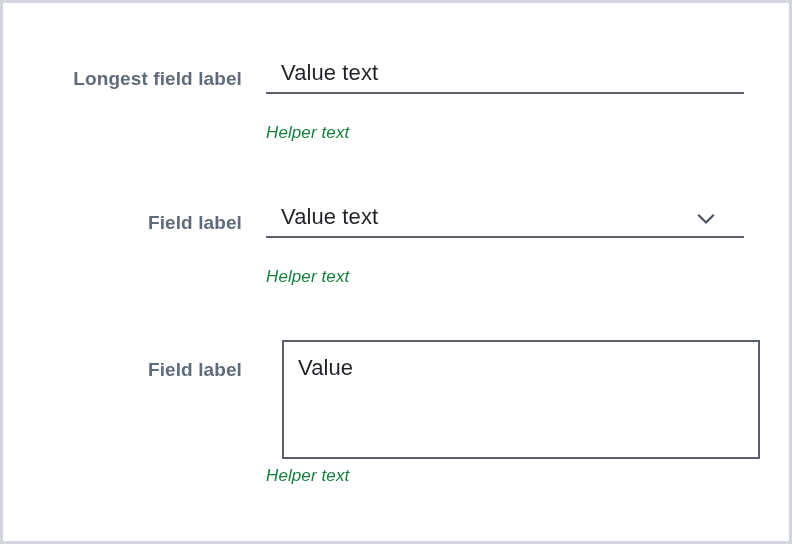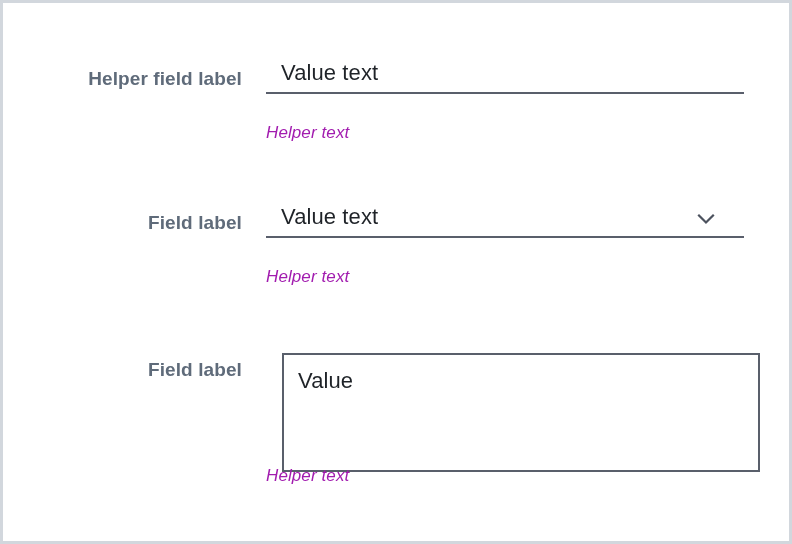--- a/index.html
+++ b/index.html
@@ -59,21 +59,21 @@
   .value-text {
     color: #1f2328;
     font-size: 22px;
     font-weight: 400;
     line-height: 26px;
     letter-spacing: 0.1px;
     white-space: nowrap;
   }
 
   .helper-text {
-    color: #a21caf;
+    color: #15803d;
     font-size: 17px;
     font-style: italic;
     font-weight: 400;
     line-height: 22px;
     letter-spacing: 0.1px;
     white-space: nowrap;
     text-align: right;
   }
 
   
@@ -133,31 +133,31 @@
   #row-text .control       { top: 0;    }
   #row-text .helper-text   { position: absolute; left: 263px; top: 64px; }
 
   #row-select        { top: 199px; }
   #row-select .field-label { top: 9px;  }
   #row-select .control     { top: 0;    }
   #row-select .helper-text { position: absolute; left: 263px; top: 64px; }
 
   #row-textarea      { top: 334px; }
   #row-textarea .field-label { top: 21px; }
-  #row-textarea .control     { top: 16px; padding-left: 16px;    }
+  #row-textarea .control     { top: 3px; padding-left: 16px;    }
   #row-textarea .helper-text { position: absolute; left: 263px; top: 128px; }
 </style>
 </head>
 <body>
 
 <div id="frame">
   <div class="form">
 
     <div class="field" id="row-text">
-      <div class="field-label">Helper field label</div>
+      <div class="field-label">Longest field label</div>
 
       <div class="control">
         <div class="input-underline" title="Value text">
           <span class="value-text">Value text</span>
         </div>
       </div>
 
       <div class="helper-text">Helper text</div>
     </div>
 

